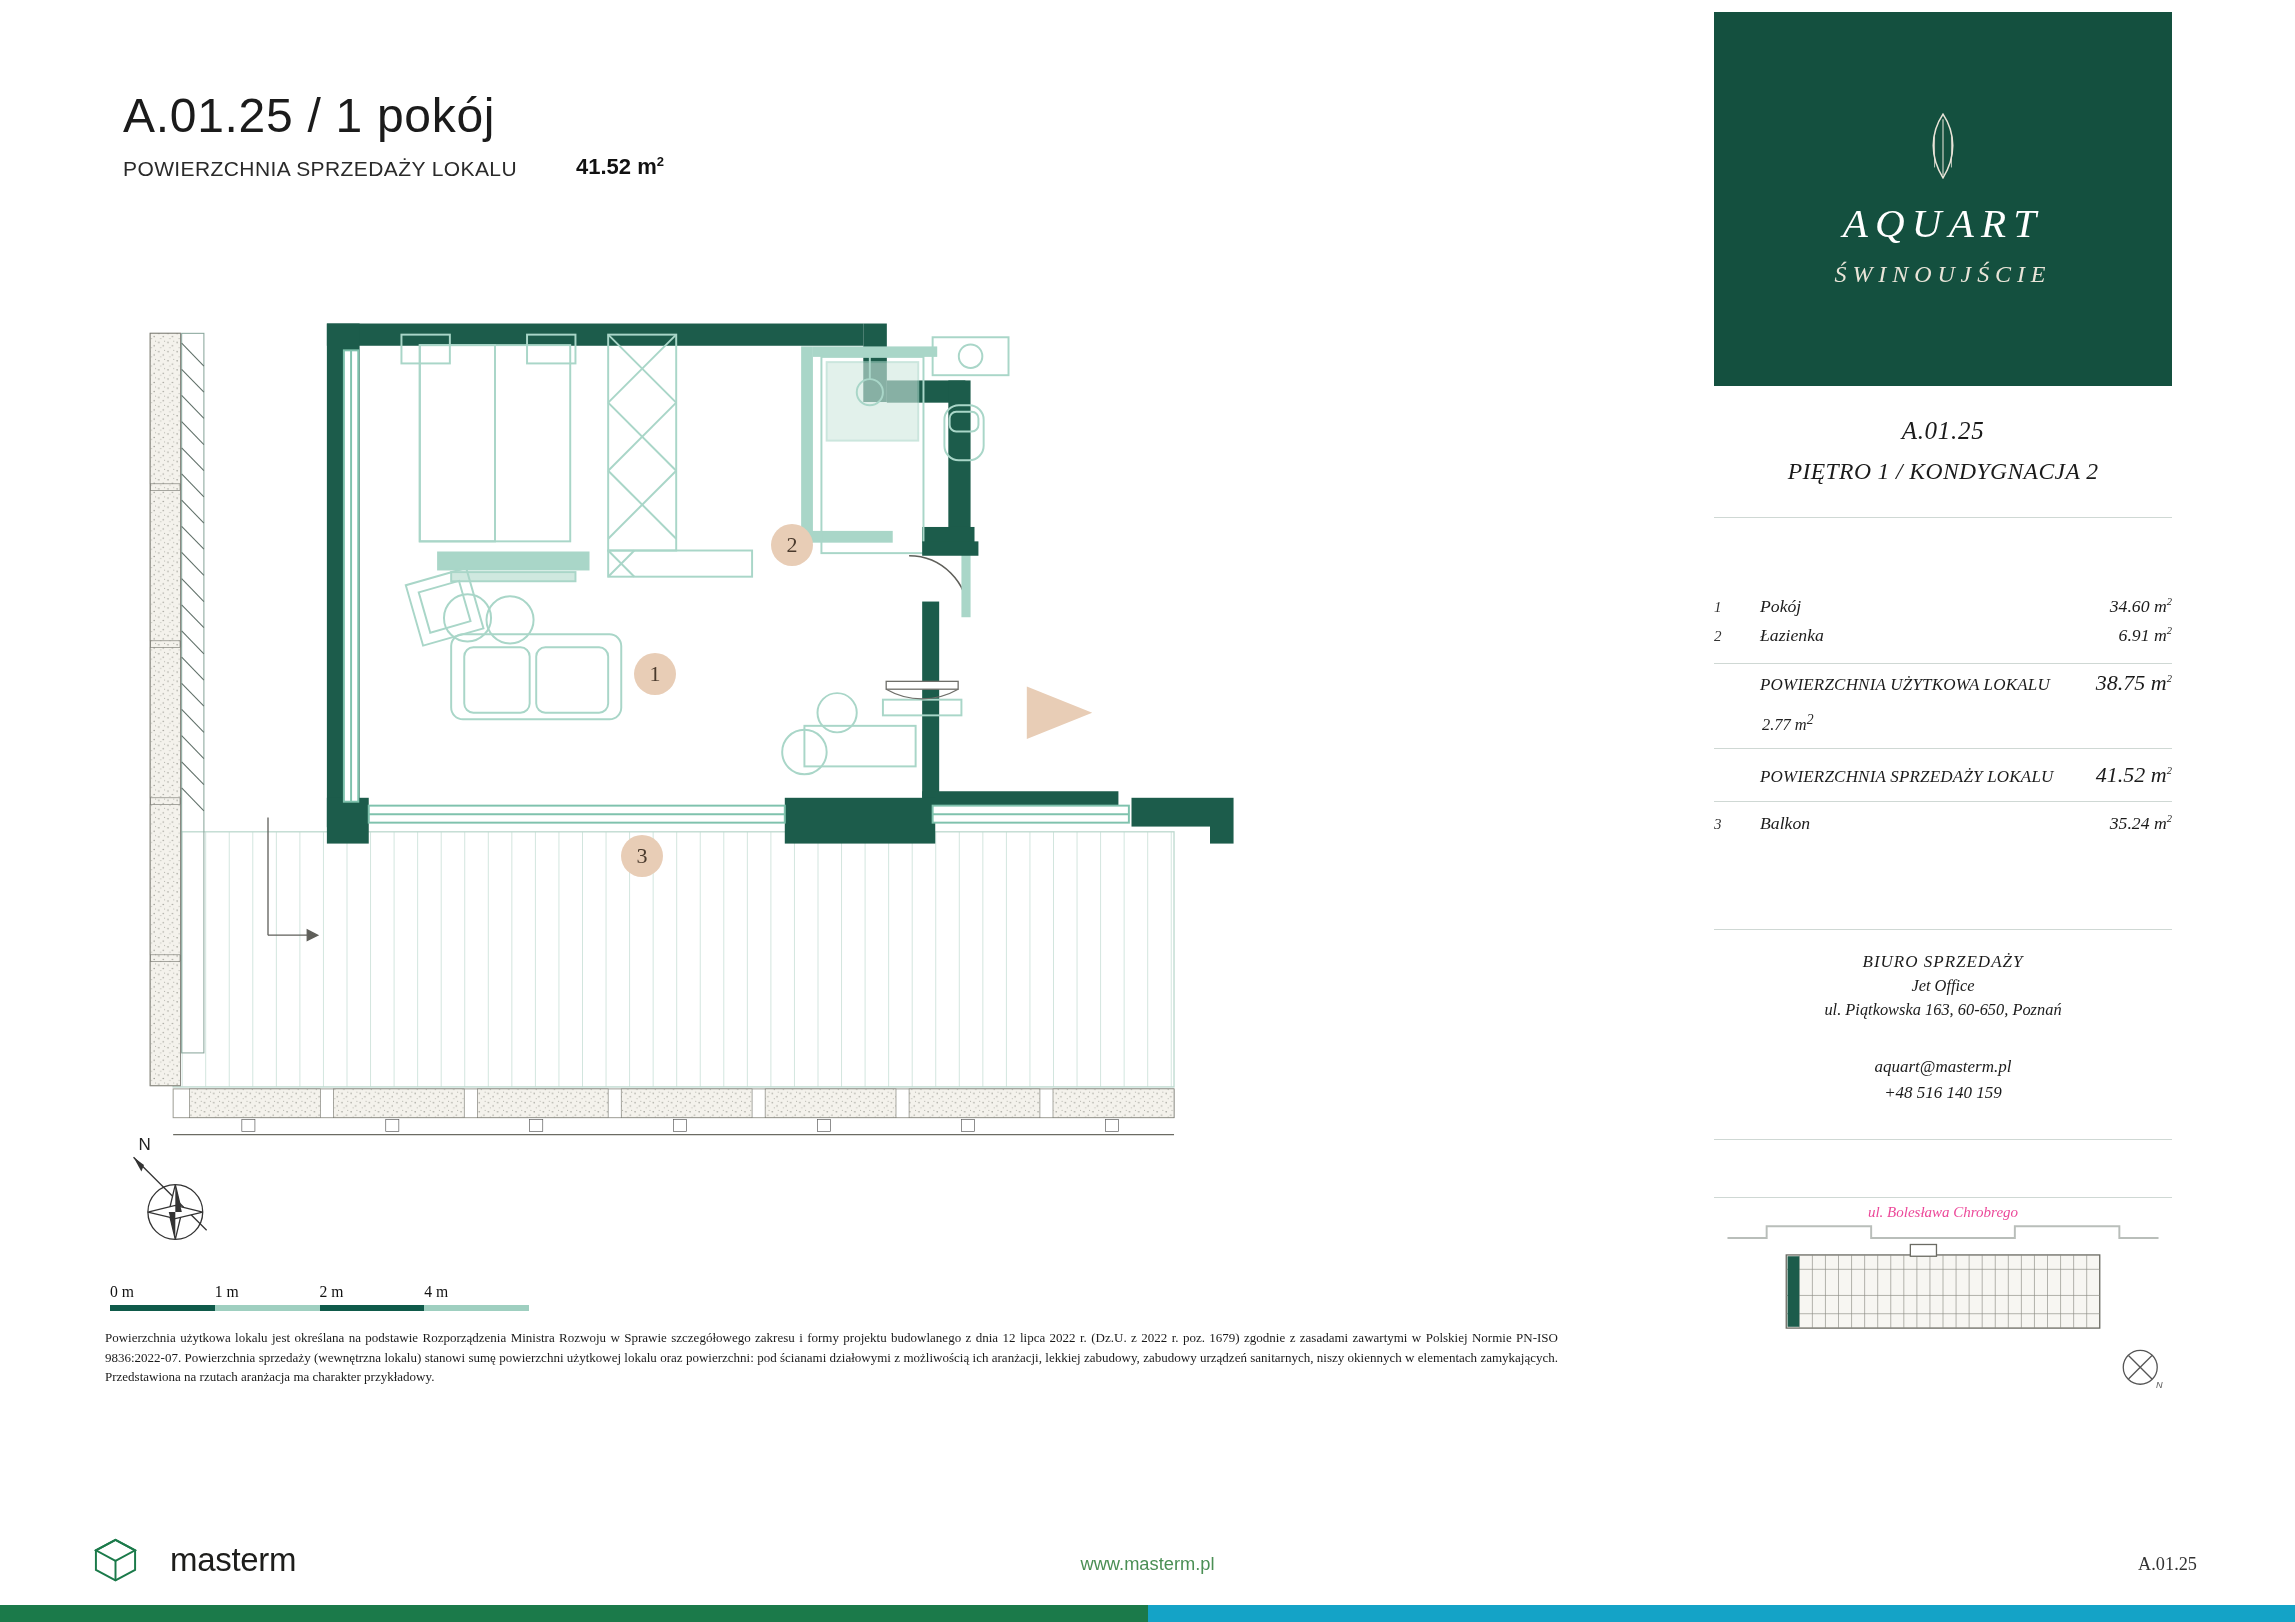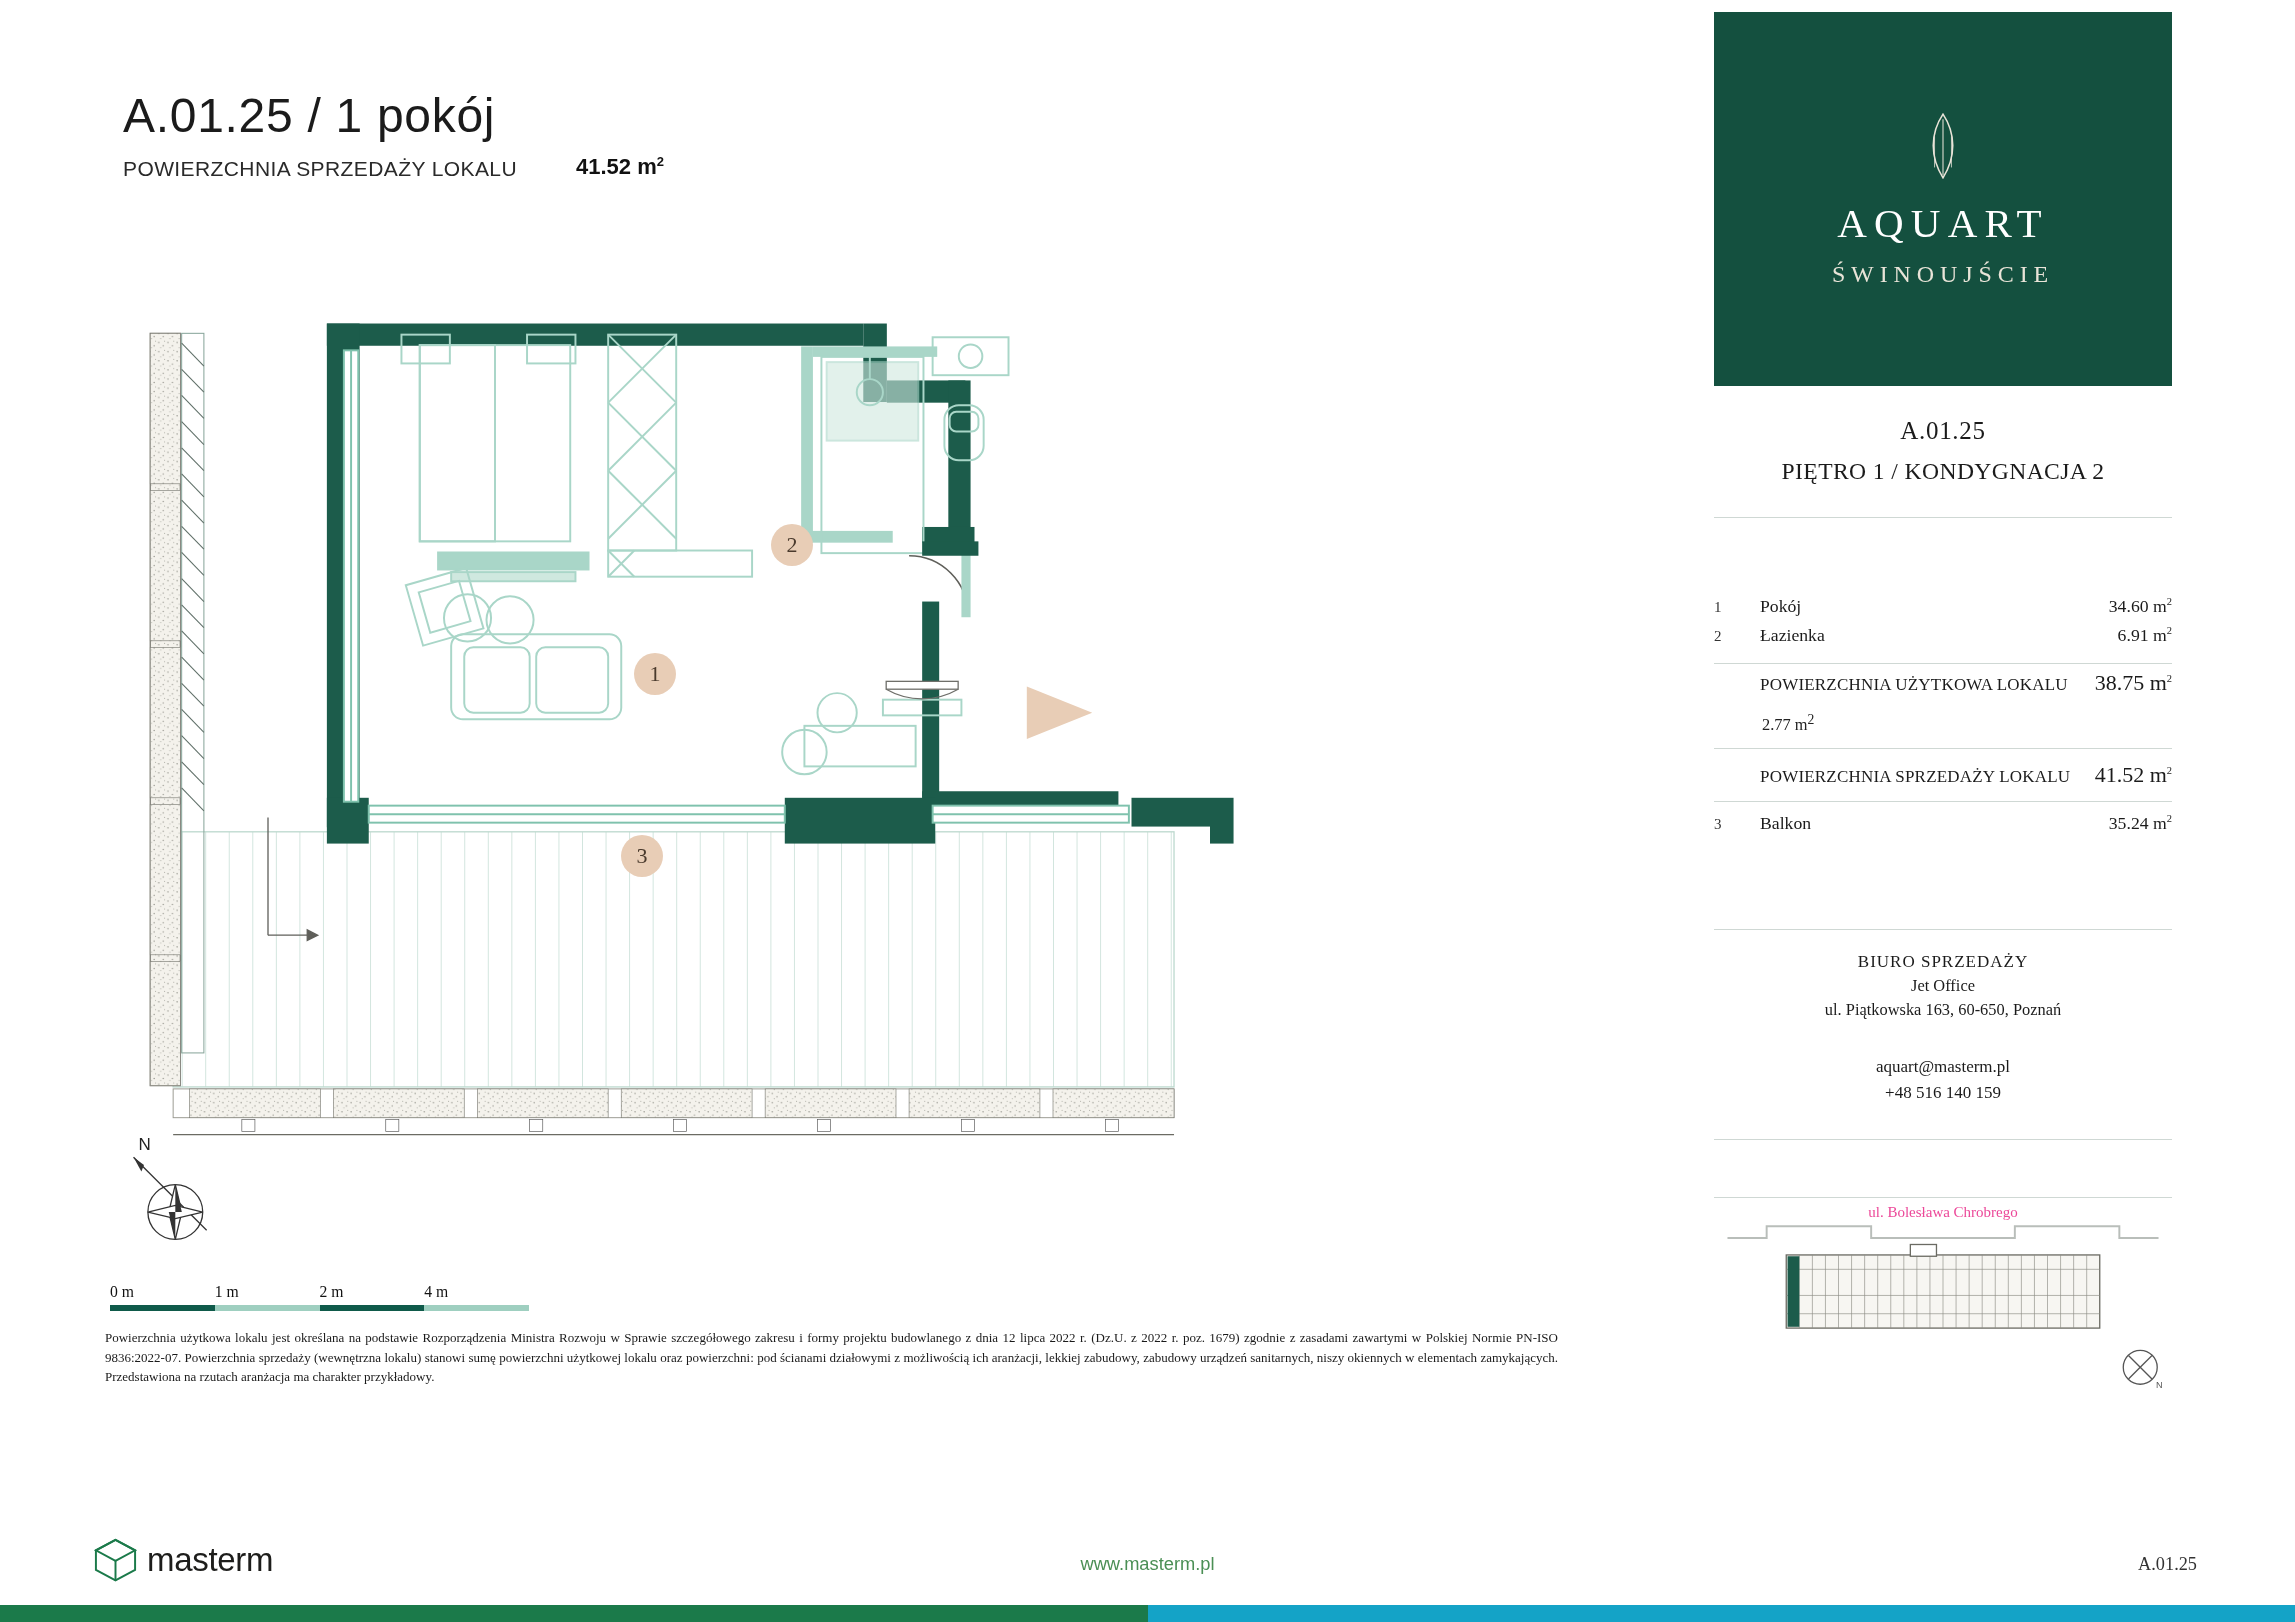--- a/index.html
+++ b/index.html
@@ -60,21 +60,21 @@
   .seg.light { background:#9fcfc0; }
 
   
   .footnote {
     position:absolute; left:105px; top:1328px; width:1453px;
     font-family:"Liberation Serif", serif; font-size:13px; line-height:1.5; color:#1a1a1a;
     text-align: justify;
   }
 
   
-  .right { position:absolute; left:1714px; top:0px; width:497px; height:1622px; }
+  .right { position:absolute; left:1714px; top:0px; width:497px; height:1622px;font-style:italic; }
   .logo-box {
     position:absolute; left:0; top:11.8px; width:458px; height:374px;
     background:#14503f; color:#fff; display:flex; flex-direction:column;
     align-items:center; justify-content:center;
   }
   .logo-mark { width:52px; height:72px; margin-bottom:17px; }
   .logo-name {
     font-family:"Liberation Serif", serif; font-size:41px; letter-spacing:7.2px;
     color:#ffffff; font-weight:400;
   }
@@ -118,21 +118,21 @@
   .keyplan { position:absolute; left:0; top:1204px; width:458px; height:222px; }
   .street-label {
     position:absolute; left:0; top:0; width:458px; text-align:center;
     font-family:"Liberation Serif", serif; font-size:15px; color:#ec4899;
   }
 
   
   .footer-bar { position:absolute; left:0; bottom:0; width:2295px; height:17px; display:flex; }
   .fb1 { flex:1; background:#1b7a4a; }
   .fb2 { flex:1; background:#14a3c7; }
-  .masterm { position:absolute; left:92px; bottom:39px; display:flex; align-items:center; gap:8px; }
+  .masterm { position:absolute; left:92px; bottom:39px; display:flex; align-items:center; gap:31px; }
   .masterm .mtext {
     font-family:"Liberation Sans", sans-serif; font-size:33px; color:#1d1d1b; letter-spacing:-0.3px;
   }
   .site {
     position:absolute; left:0; bottom:47px; width:2295px; text-align:center;
     font-family:"Liberation Sans", sans-serif; font-size:18.3px; color:#4b8f55;
   }
   .footer-code {
     position:absolute; right:98px; bottom:47px;
     font-family:"Liberation Serif", serif; font-size:18.3px; color:#333;

